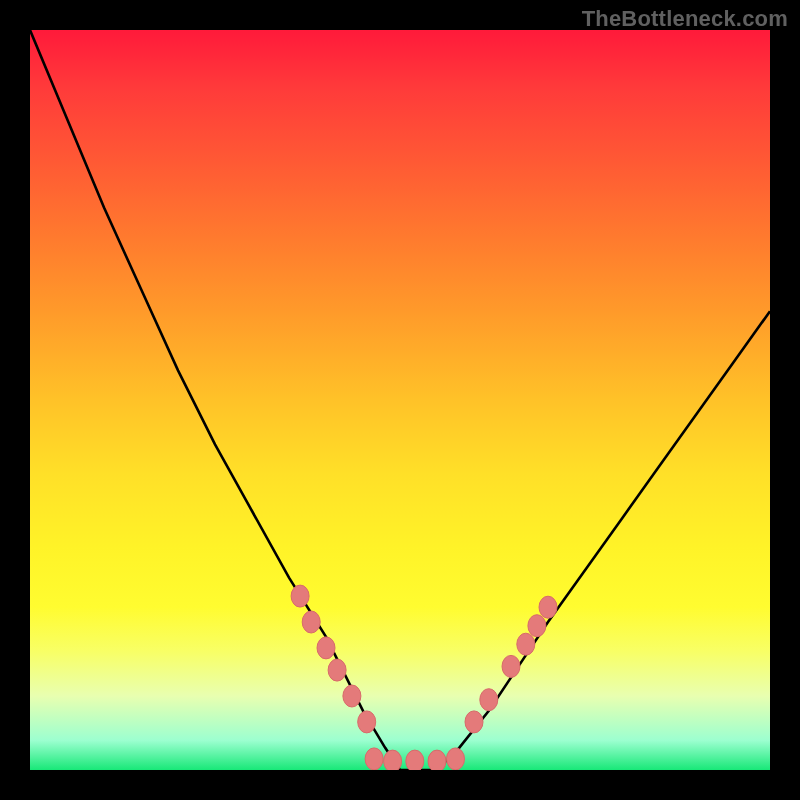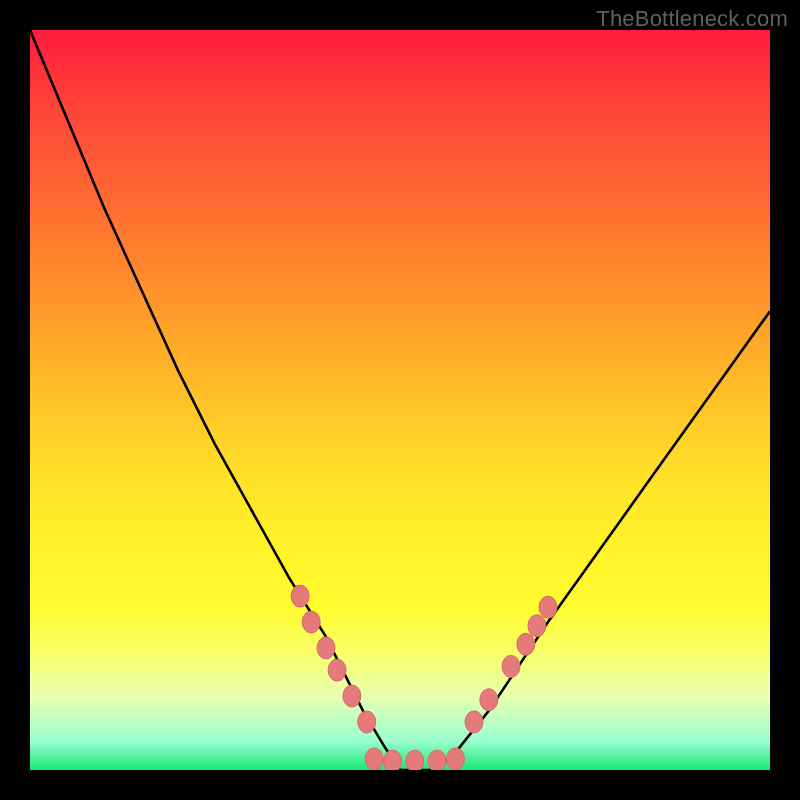--- a/index.html
+++ b/index.html
@@ -41,21 +41,21 @@
       #9cffd0 96%,
       #18e878 100%
     );
   }
   .watermark {
     position: absolute;
     top: 6px;
     right: 12px;
     color: #606060;
     font-size: 22px;
-    font-weight: 400;
+    font-weight: 700;
     letter-spacing: 0.2px;
     user-select: none;
   }
   svg.curve {
     position: absolute;
     left: 0;
     top: 0;
     width: 740px;
     height: 740px;
   }

